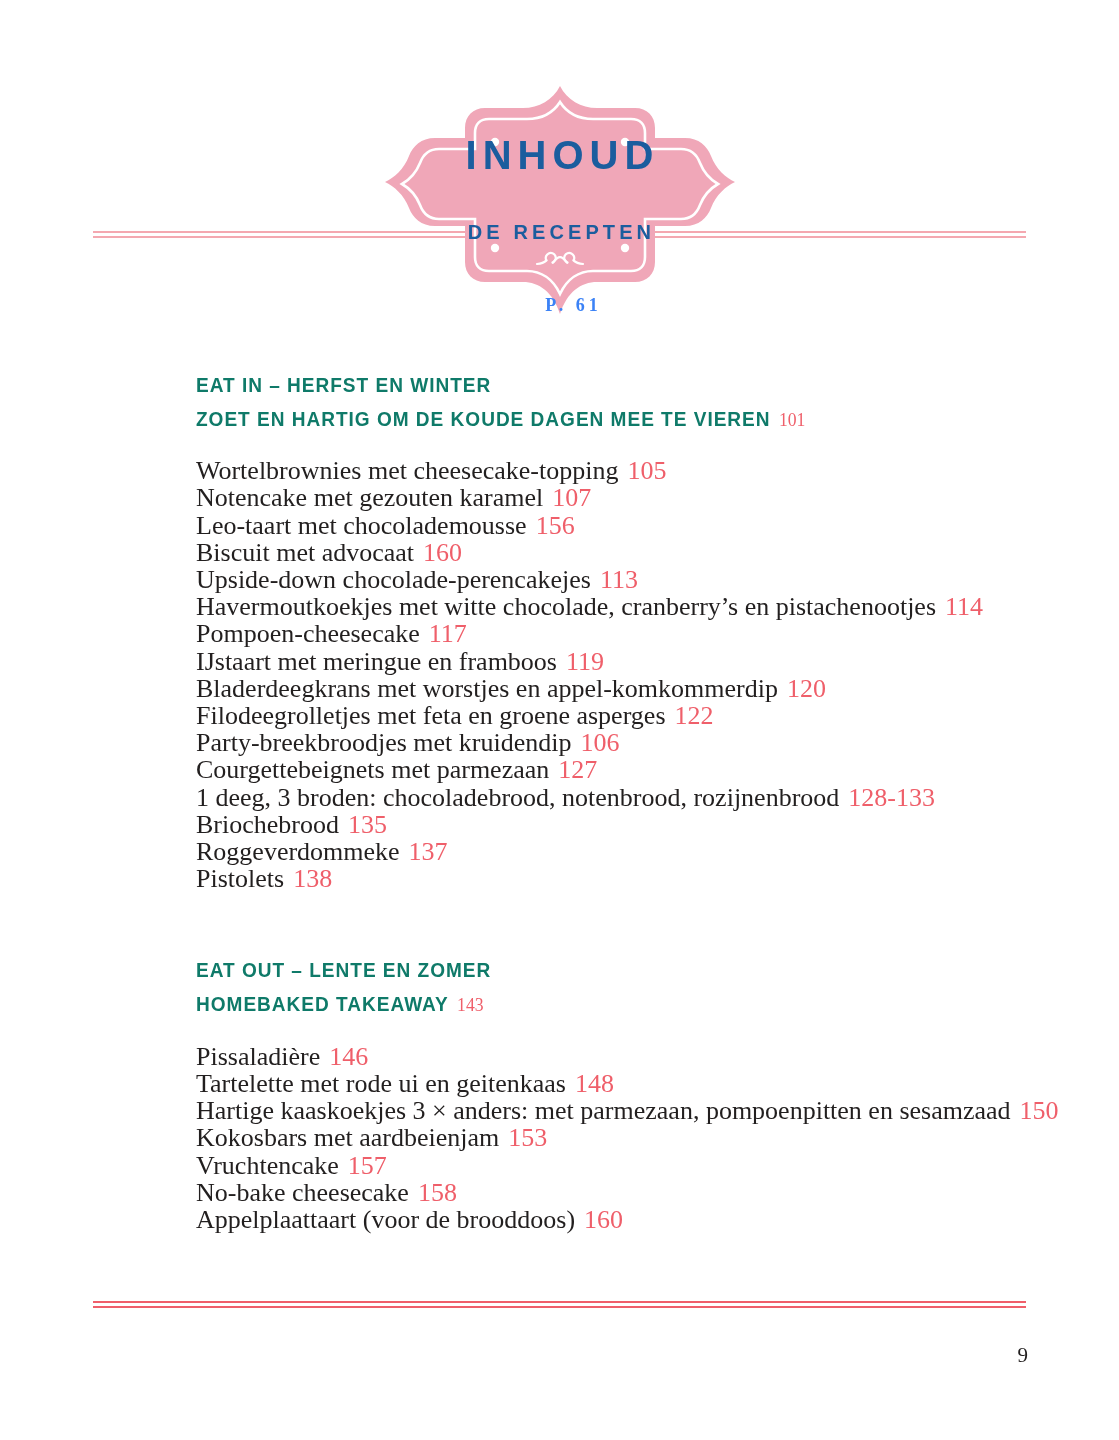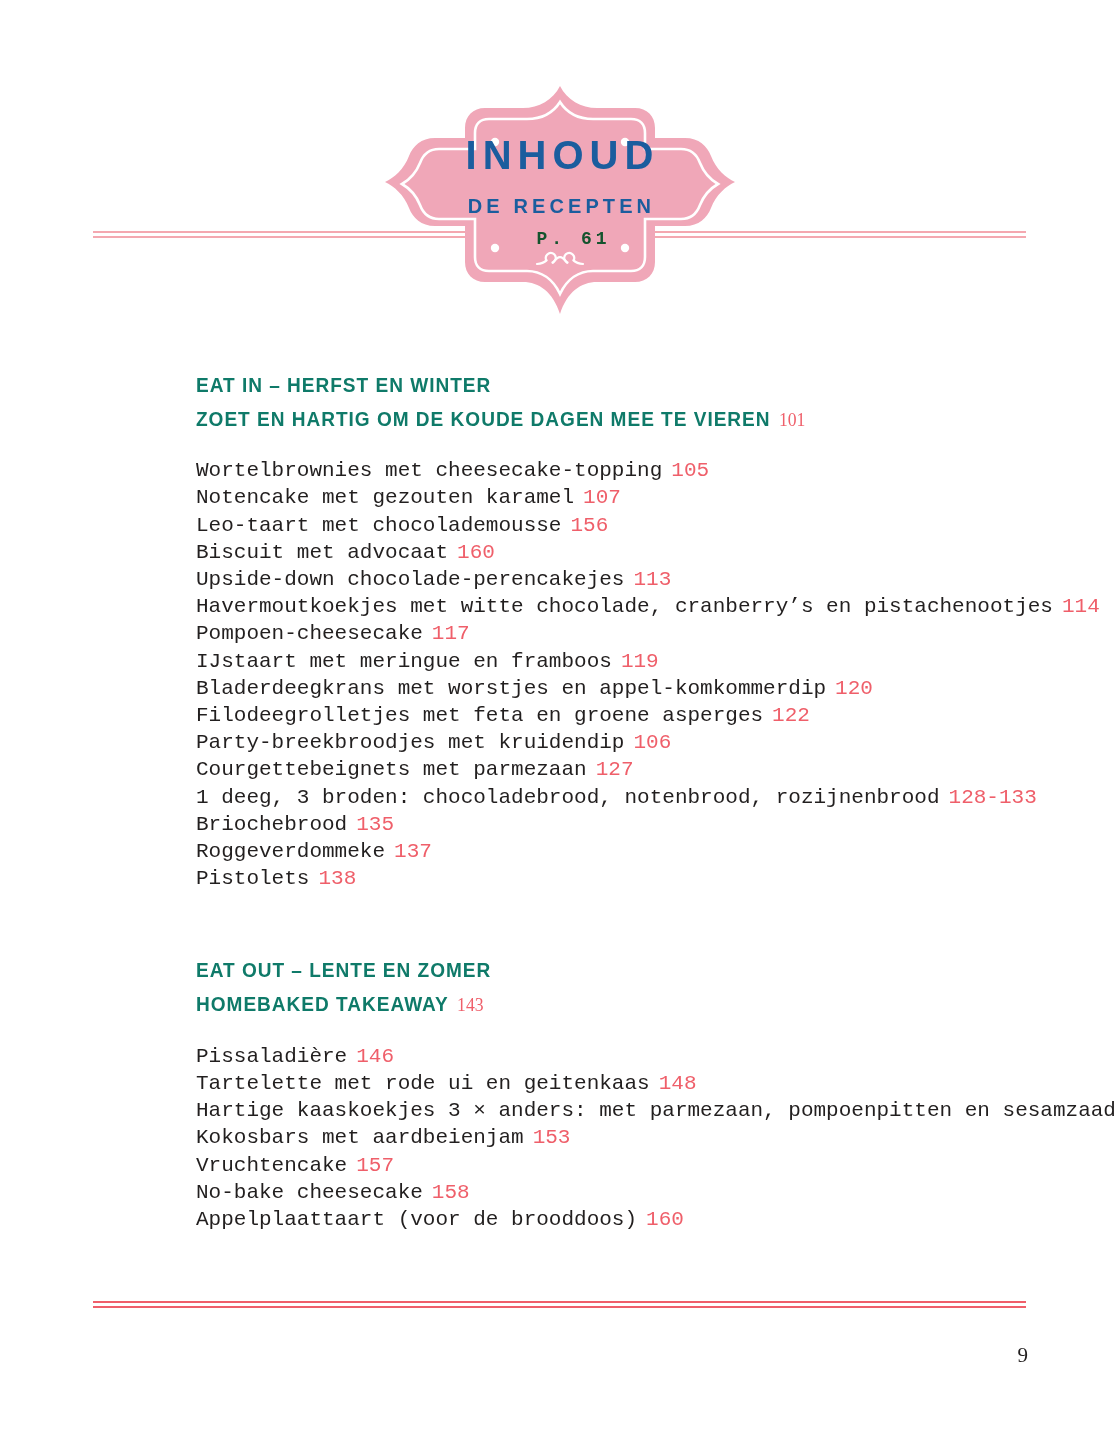--- a/index.html
+++ b/index.html
@@ -59,46 +59,47 @@
   .badge-text {
     position: absolute;
     inset: 0;
     display: flex;
     flex-direction: column;
     align-items: center;
     justify-content: flex-start;
     padding-top: 49px;
     box-sizing: border-box;
     pointer-events: none;
+    gap: 40px;
   }
   .badge-title {
     font-family: "Liberation Sans", sans-serif;
     font-weight: 700;
     font-size: 40px;
     letter-spacing: 6px;
     color: #1b5d9e;
     line-height: 1;
     text-indent: 6px;
   }
   .badge-sub {
     font-family: "Liberation Sans", sans-serif;
     font-weight: 700;
     font-size: 20px;
     letter-spacing: 4.1px;
     color: #1b5d9e;
     line-height: 1;
-    margin-top: 21px;
+    margin-top: 7px;
     text-indent: 4px;
   }
   .badge-page {
-    font-family: Liberation Mono, monospace;
+    font-family: Liberation Serif, serif;
     font-weight: 700;
     font-size: 18px;
     letter-spacing: 4px;
-    color: #14532d;
+    color: #3b82f6;
     line-height: 1;
     margin-top: 14px;
     text-indent: 4px;
     margin-left: 24px;
   }
 
   
   .content {
     position: absolute;
     left: 196px;
@@ -129,22 +130,22 @@
     letter-spacing: 0;
     margin-left: 9px;
   }
 
   .recipes {
     margin-top: 22px;
     list-style: none;
     padding: 0;
   }
   .recipe {
-    font-family: Liberation Mono, monospace;
-    font-size: 21px;
+    font-family: Liberation Serif, serif;
+    font-size: 26px;
     color: #221f1f;
     line-height: 27.2px;
     white-space: nowrap;
   }
   .recipe .pg {
     color: #ef5f6a;
     margin-left: 9px;
   }
 
   .folio {

